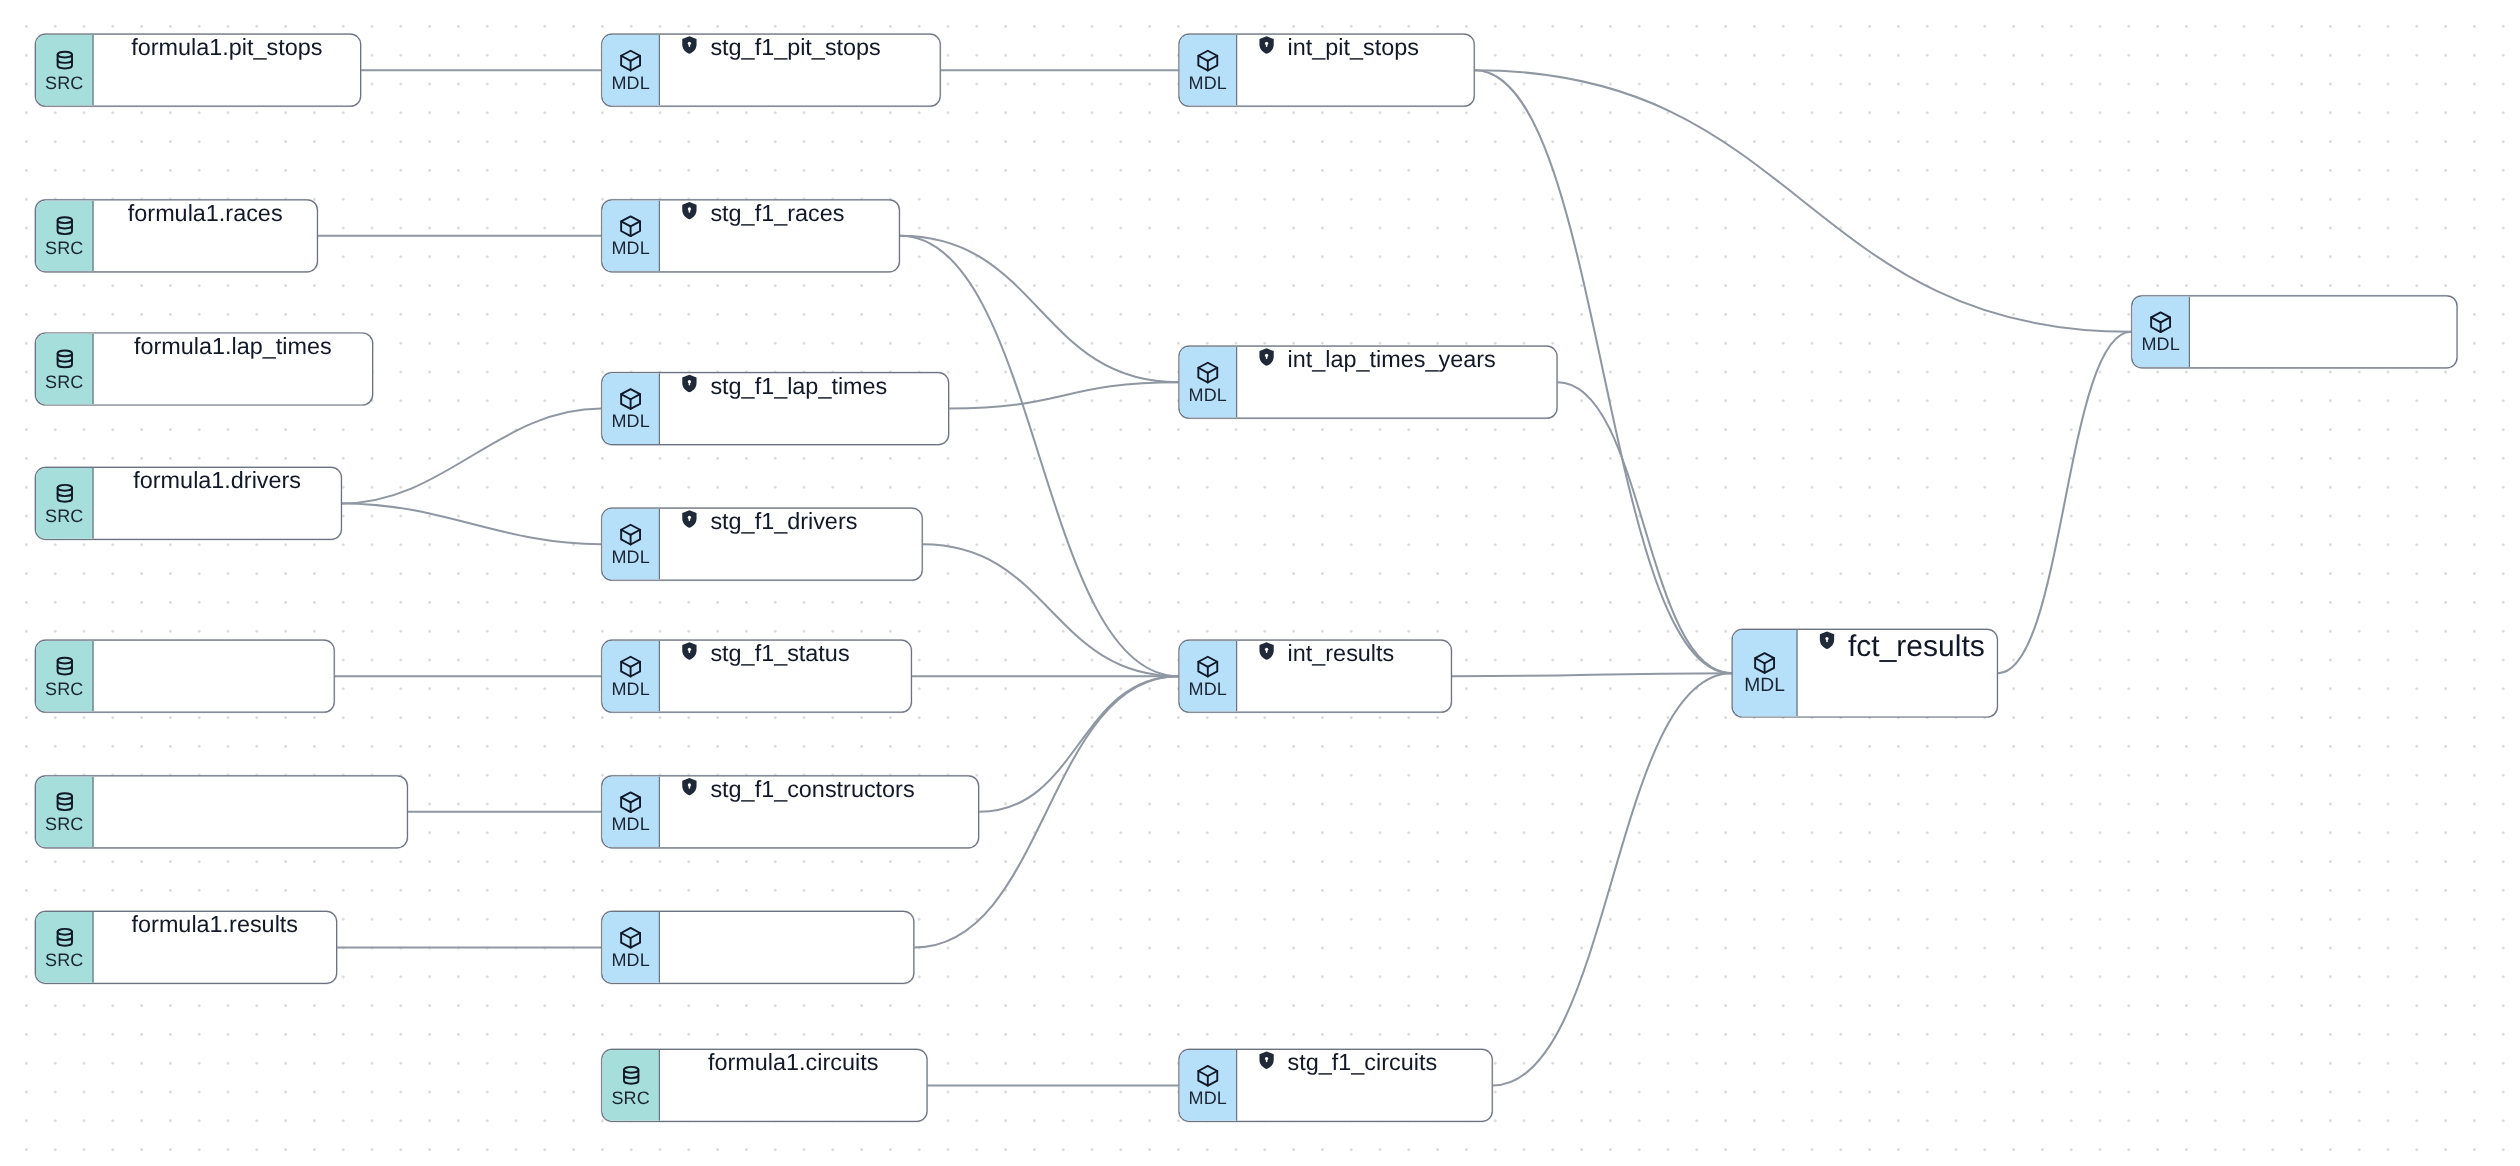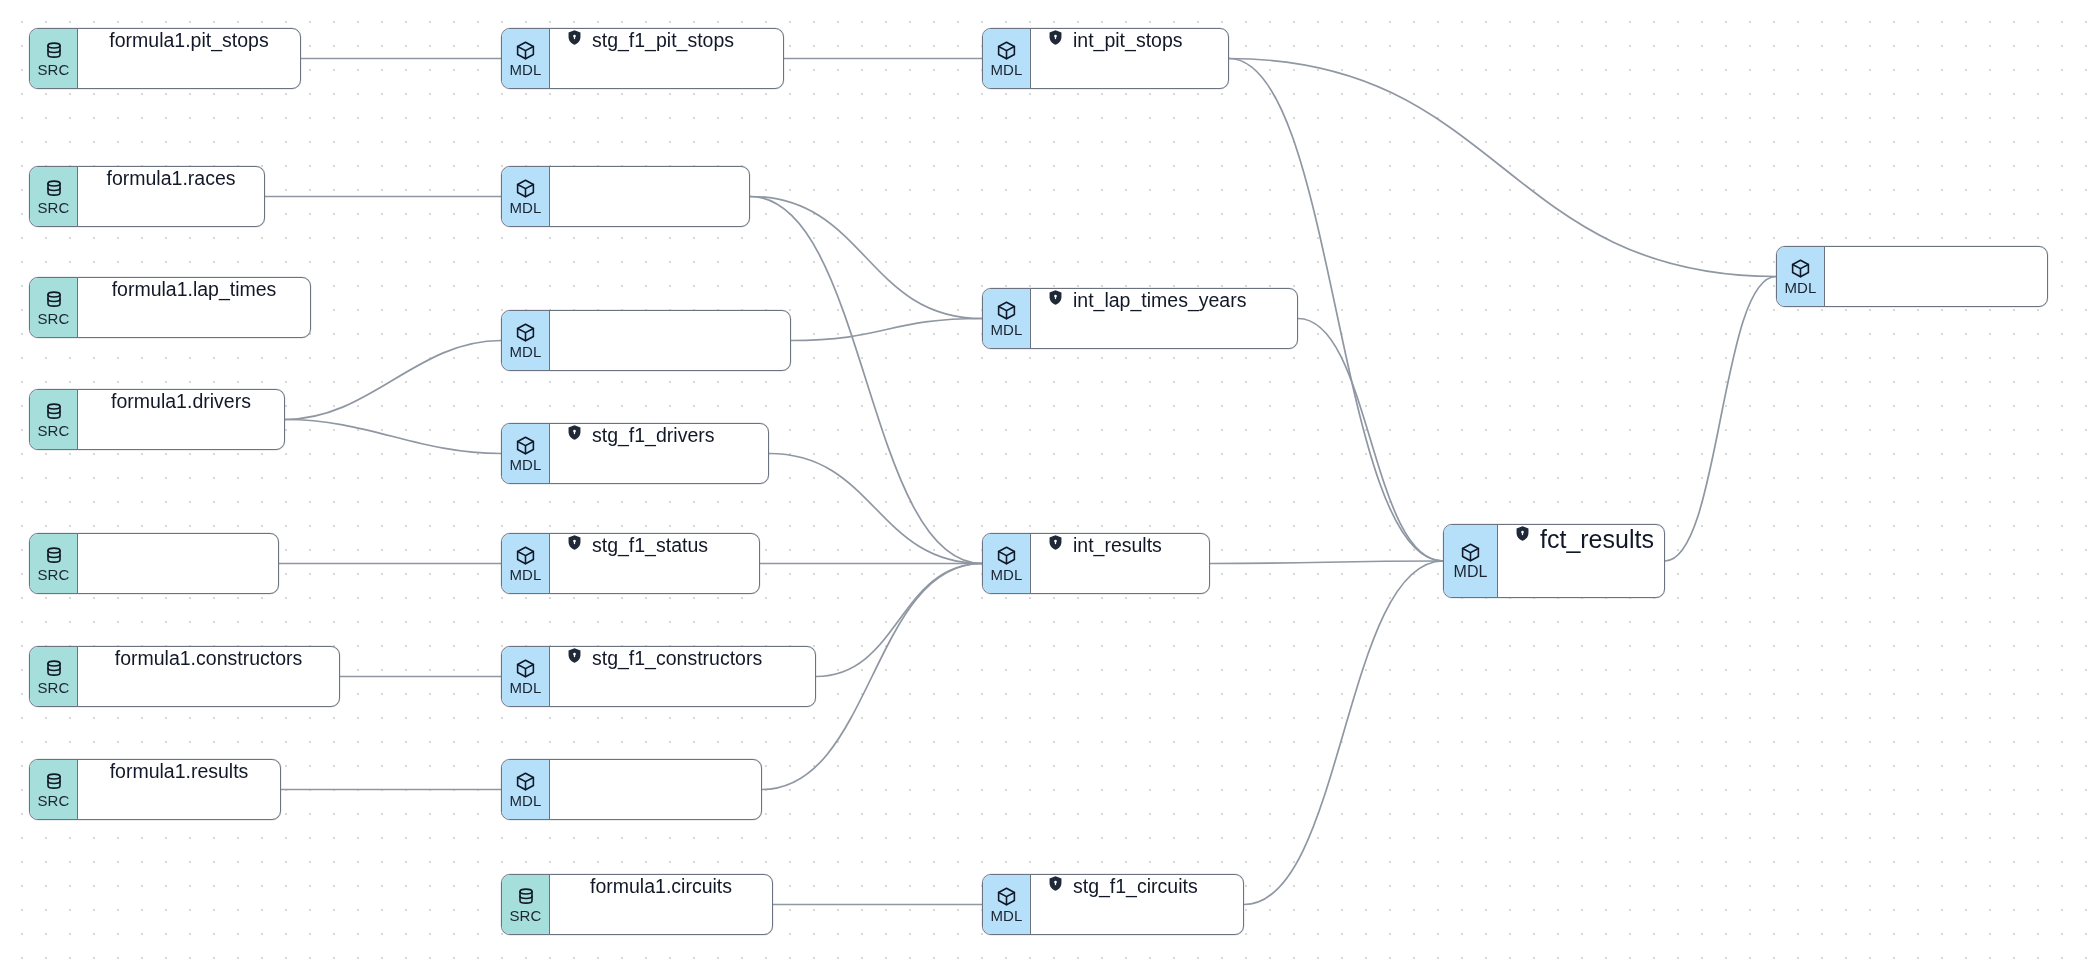--- a/index.html
+++ b/index.html
@@ -192,23 +192,20 @@
         <div class="badge src">
           <span>
             <svg width="20" height="20" viewBox="0 0 24 24" fill="none" stroke="#111827" stroke-width="1.9" stroke-linecap="round" stroke-linejoin="round">
     <ellipse cx="12" cy="5.4" rx="7.2" ry="2.9"></ellipse>
     <path d="M4.8 5.4v5.4c0 1.6 3.2 2.9 7.2 2.9s7.2-1.3 7.2-2.9V5.4"></path>
     <path d="M4.8 10.8v5.6c0 1.6 3.2 2.9 7.2 2.9s7.2-1.3 7.2-2.9v-5.6"></path>
   </svg>
           </span>
           <div class="badge-label">SRC</div>
         </div>
-        <div class="body center">
-          <span class="label">formula1.constructors</span>
-        </div>
       </div>
       <div class="node" style="left: 29px; top: 759px; width: 252px; height: 61px;">
         <div class="badge src">
           <span>
             <svg width="20" height="20" viewBox="0 0 24 24" fill="none" stroke="#111827" stroke-width="1.9" stroke-linecap="round" stroke-linejoin="round">
     <ellipse cx="12" cy="5.4" rx="7.2" ry="2.9"></ellipse>
     <path d="M4.8 5.4v5.4c0 1.6 3.2 2.9 7.2 2.9s7.2-1.3 7.2-2.9V5.4"></path>
     <path d="M4.8 10.8v5.6c0 1.6 3.2 2.9 7.2 2.9s7.2-1.3 7.2-2.9v-5.6"></path>
   </svg>
           </span>
@@ -259,31 +256,51 @@
         <div class="badge mdl">
           <span>
             <svg width="21" height="21" viewBox="0 0 24 24" fill="none" stroke="#111827" stroke-width="1.8" stroke-linecap="round" stroke-linejoin="round">
     <path d="M12 2.6 21 7.4v9.2L12 21.4 3 16.6V7.4z"></path>
     <path d="M3 7.4 12 12.2 21 7.4"></path>
     <path d="M12 12.2v9.2"></path>
   </svg>
           </span>
           <div class="badge-label">MDL</div>
         </div>
+        <div class="body">
+          <span style="display: flex;">
+            <svg class="shield" width="17" height="17" viewBox="0 0 24 24">
+    <path d="M12 1.8 20.4 5v6.4c0 5.2-3.5 9.2-8.4 10.9C7.1 20.6 3.6 16.6 3.6 11.4V5z" fill="#1f2937"></path>
+    <circle cx="12" cy="10" r="1.9" fill="#ffffff"></circle>
+    <rect x="11.1" y="10.3" width="1.8" height="4.1" rx="0.9" fill="#ffffff"></rect>
+  </svg>
+          </span>
+          <span class="label">stg_f1_races</span>
+        </div>
       </div>
       <div class="node" style="left: 501px; top: 310px; width: 290px; height: 61px;">
         <div class="badge mdl">
           <span>
             <svg width="21" height="21" viewBox="0 0 24 24" fill="none" stroke="#111827" stroke-width="1.8" stroke-linecap="round" stroke-linejoin="round">
     <path d="M12 2.6 21 7.4v9.2L12 21.4 3 16.6V7.4z"></path>
     <path d="M3 7.4 12 12.2 21 7.4"></path>
     <path d="M12 12.2v9.2"></path>
   </svg>
           </span>
           <div class="badge-label">MDL</div>
+        </div>
+        <div class="body">
+          <span style="display: flex;">
+            <svg class="shield" width="17" height="17" viewBox="0 0 24 24">
+    <path d="M12 1.8 20.4 5v6.4c0 5.2-3.5 9.2-8.4 10.9C7.1 20.6 3.6 16.6 3.6 11.4V5z" fill="#1f2937"></path>
+    <circle cx="12" cy="10" r="1.9" fill="#ffffff"></circle>
+    <rect x="11.1" y="10.3" width="1.8" height="4.1" rx="0.9" fill="#ffffff"></rect>
+  </svg>
+          </span>
+          <span class="label">stg_f1_lap_times</span>
         </div>
       </div>
       <div class="node" style="left: 501px; top: 423px; width: 268px; height: 61px;">
         <div class="badge mdl">
           <span>
             <svg width="21" height="21" viewBox="0 0 24 24" fill="none" stroke="#111827" stroke-width="1.8" stroke-linecap="round" stroke-linejoin="round">
     <path d="M12 2.6 21 7.4v9.2L12 21.4 3 16.6V7.4z"></path>
     <path d="M3 7.4 12 12.2 21 7.4"></path>
     <path d="M12 12.2v9.2"></path>
   </svg>

